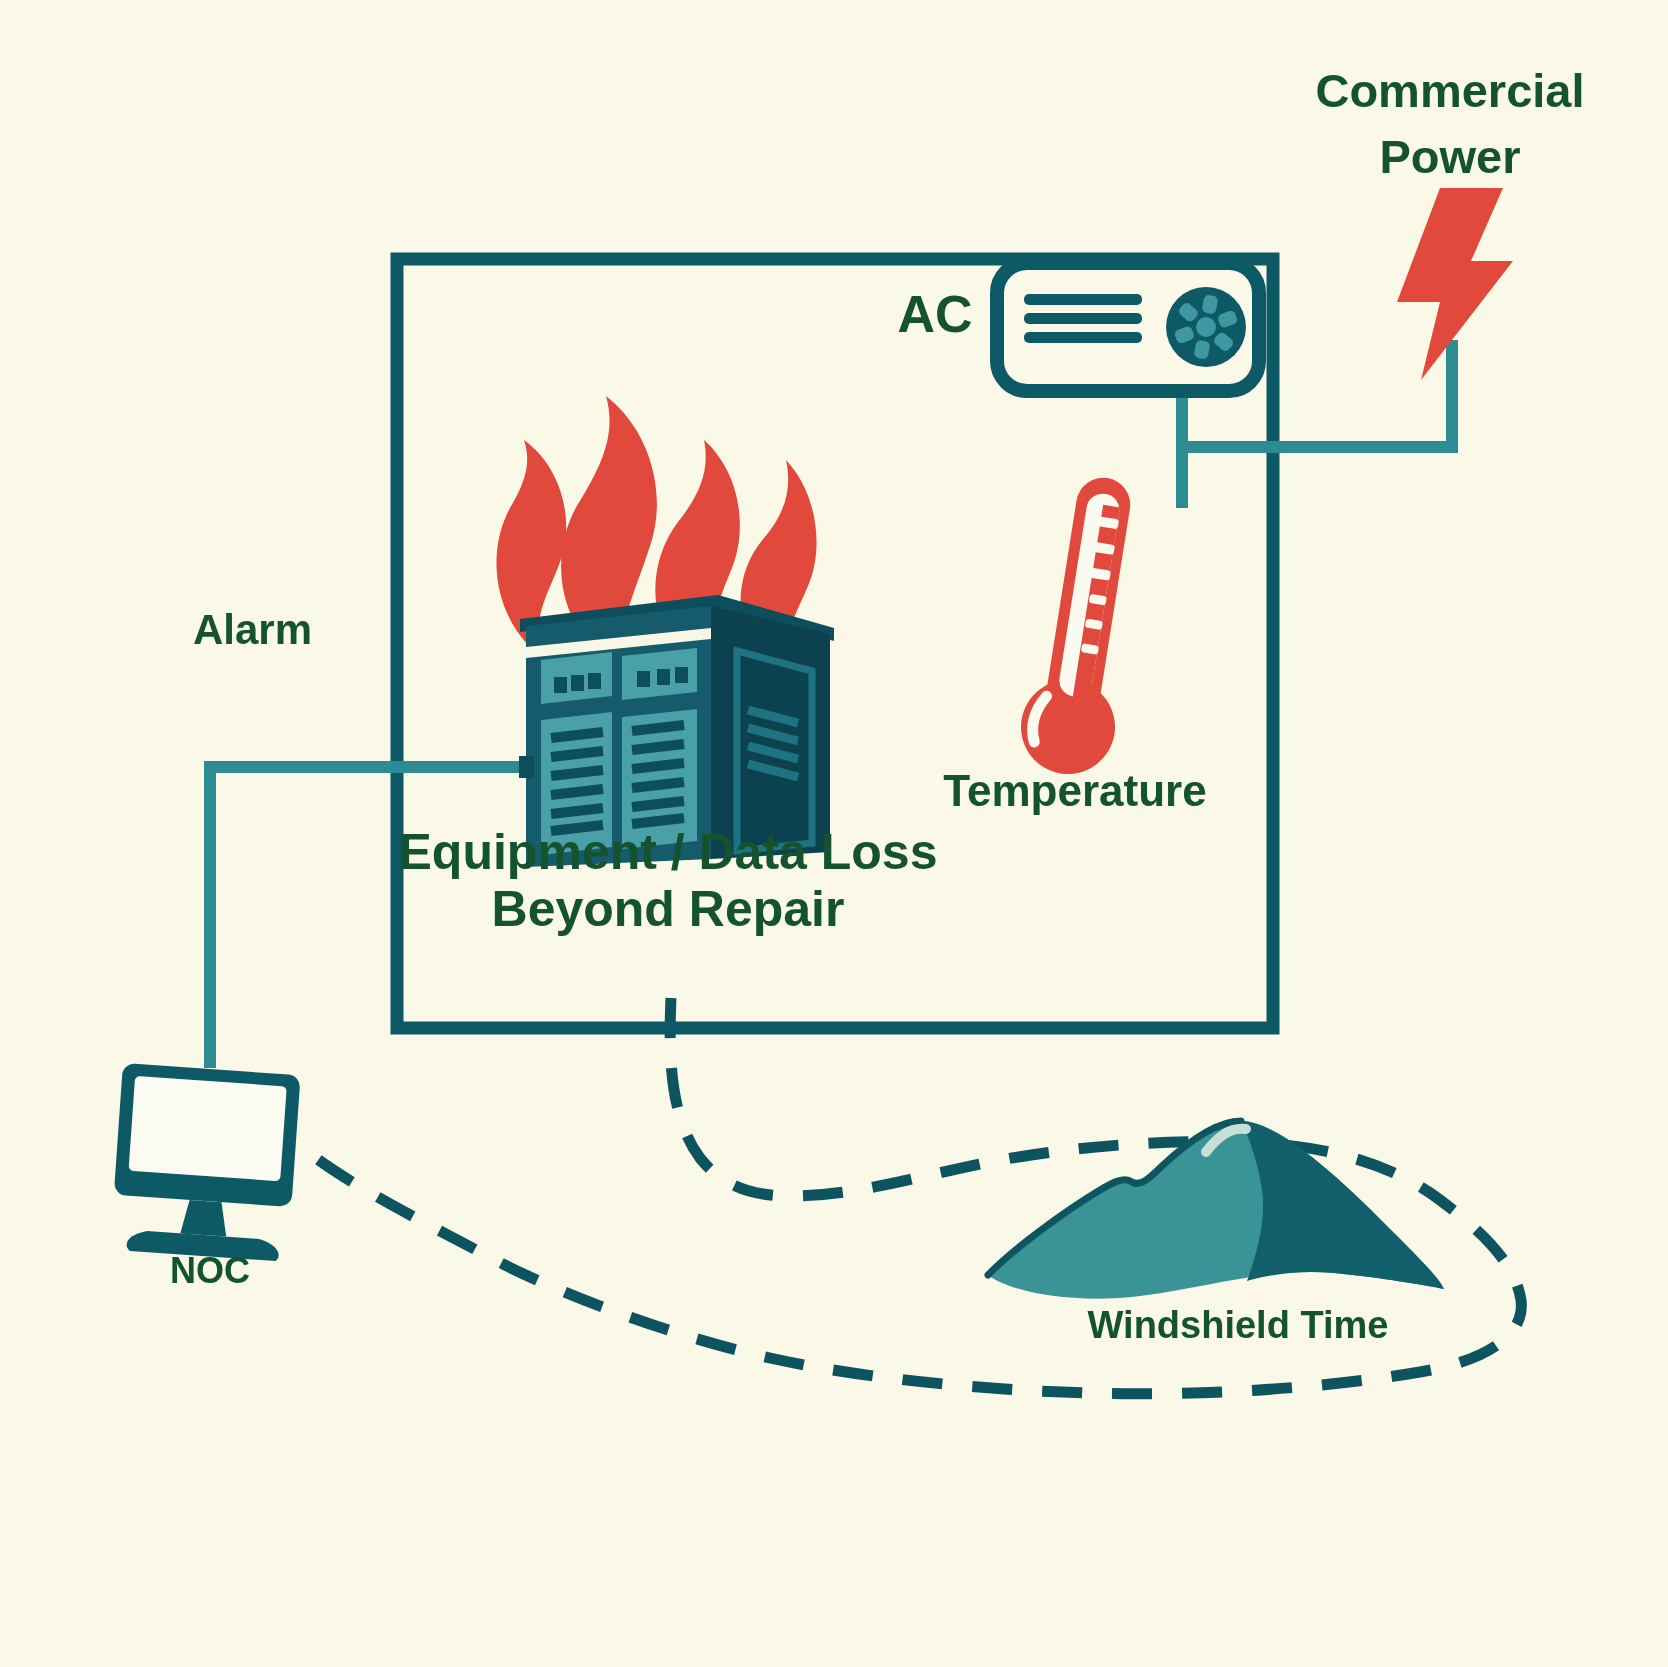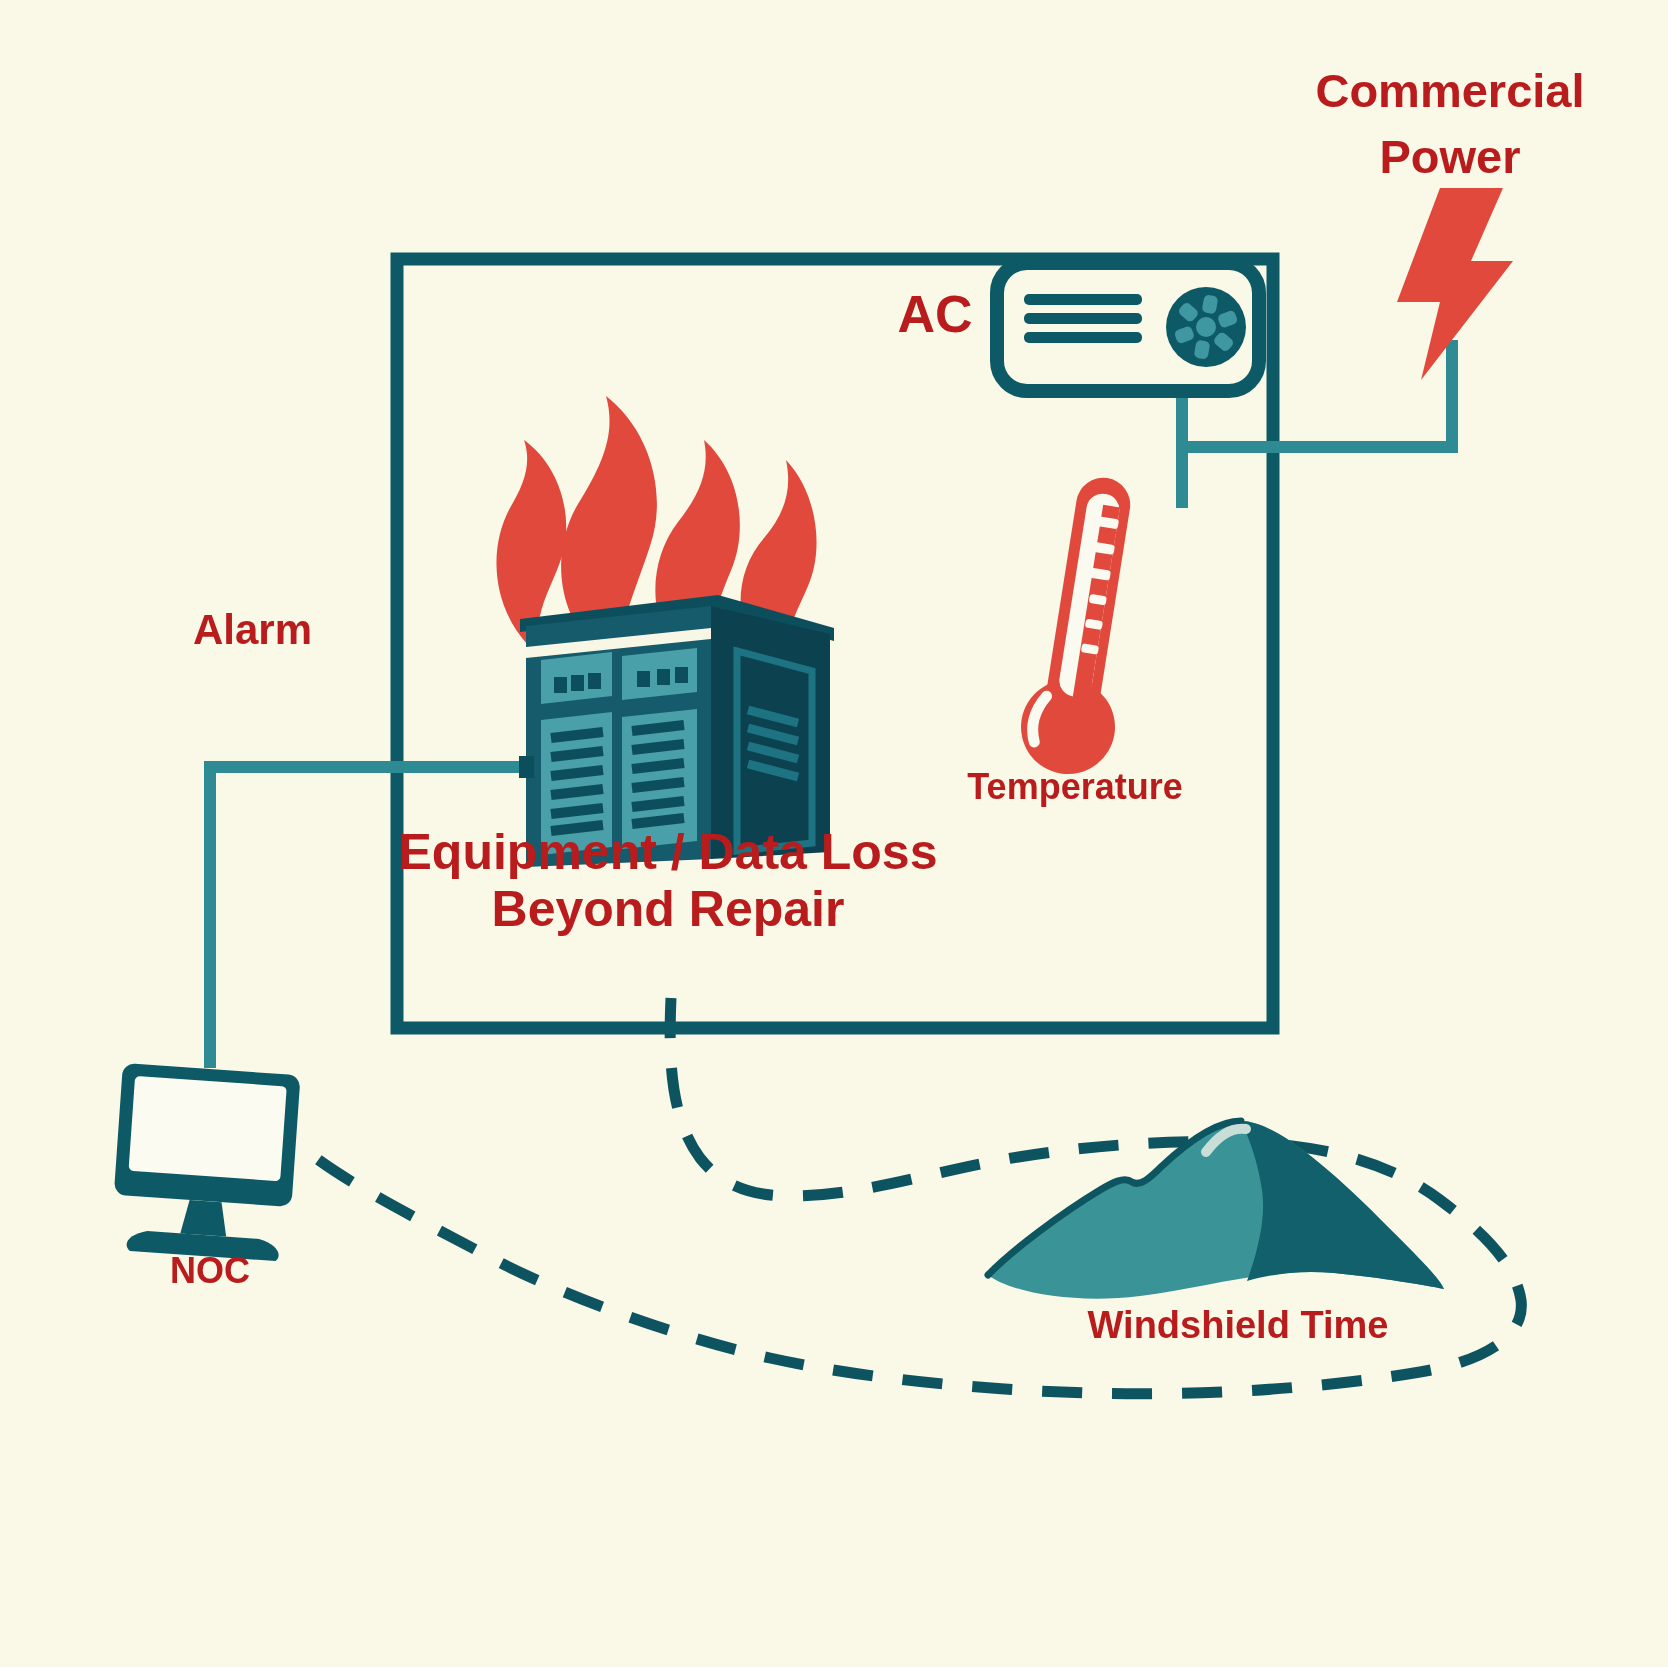--- a/index.html
+++ b/index.html
@@ -6,29 +6,29 @@
   body{
     width:1668px;height:1667px;
     background:#faf8e7;
     font-family:"Liberation Sans",sans-serif;
     overflow:hidden;
   }
   .stage{position:relative;width:1668px;height:1667px;background:#faf8e7;}
   svg.layer{position:absolute;left:0;top:0;width:1668px;height:1667px;}
   .lbl{
     position:absolute;
-    color:#b91c1c;
+    color:#14532d;
     font-weight:700;
     text-align:center;
     white-space:nowrap;
   }
   .lbl div{white-space:nowrap;}
   #lbl-commercial{left:1285px;top:58px;width:330px;font-size:47px;line-height:66px;}
   #lbl-ac{left:875px;top:284px;width:120px;font-size:52px;}
-  #lbl-temperature{left:875px;top:766px;width:400px;font-size:36px;}
+  #lbl-temperature{left:875px;top:766px;width:400px;font-size:44px;}
   #lbl-equipment{left:388px;top:824px;width:560px;font-size:50px;line-height:57px;text-align:center;}
   #lbl-alarm{left:95px;top:600px;width:315px;font-size:42px;line-height:59px;}
   #lbl-noc{left:110px;top:1250px;width:200px;font-size:36px;}
   #lbl-windshield{left:988px;top:1304px;width:500px;font-size:38px;}
 </style>
 </head>
 <body>
 
 <div class="stage">
 

